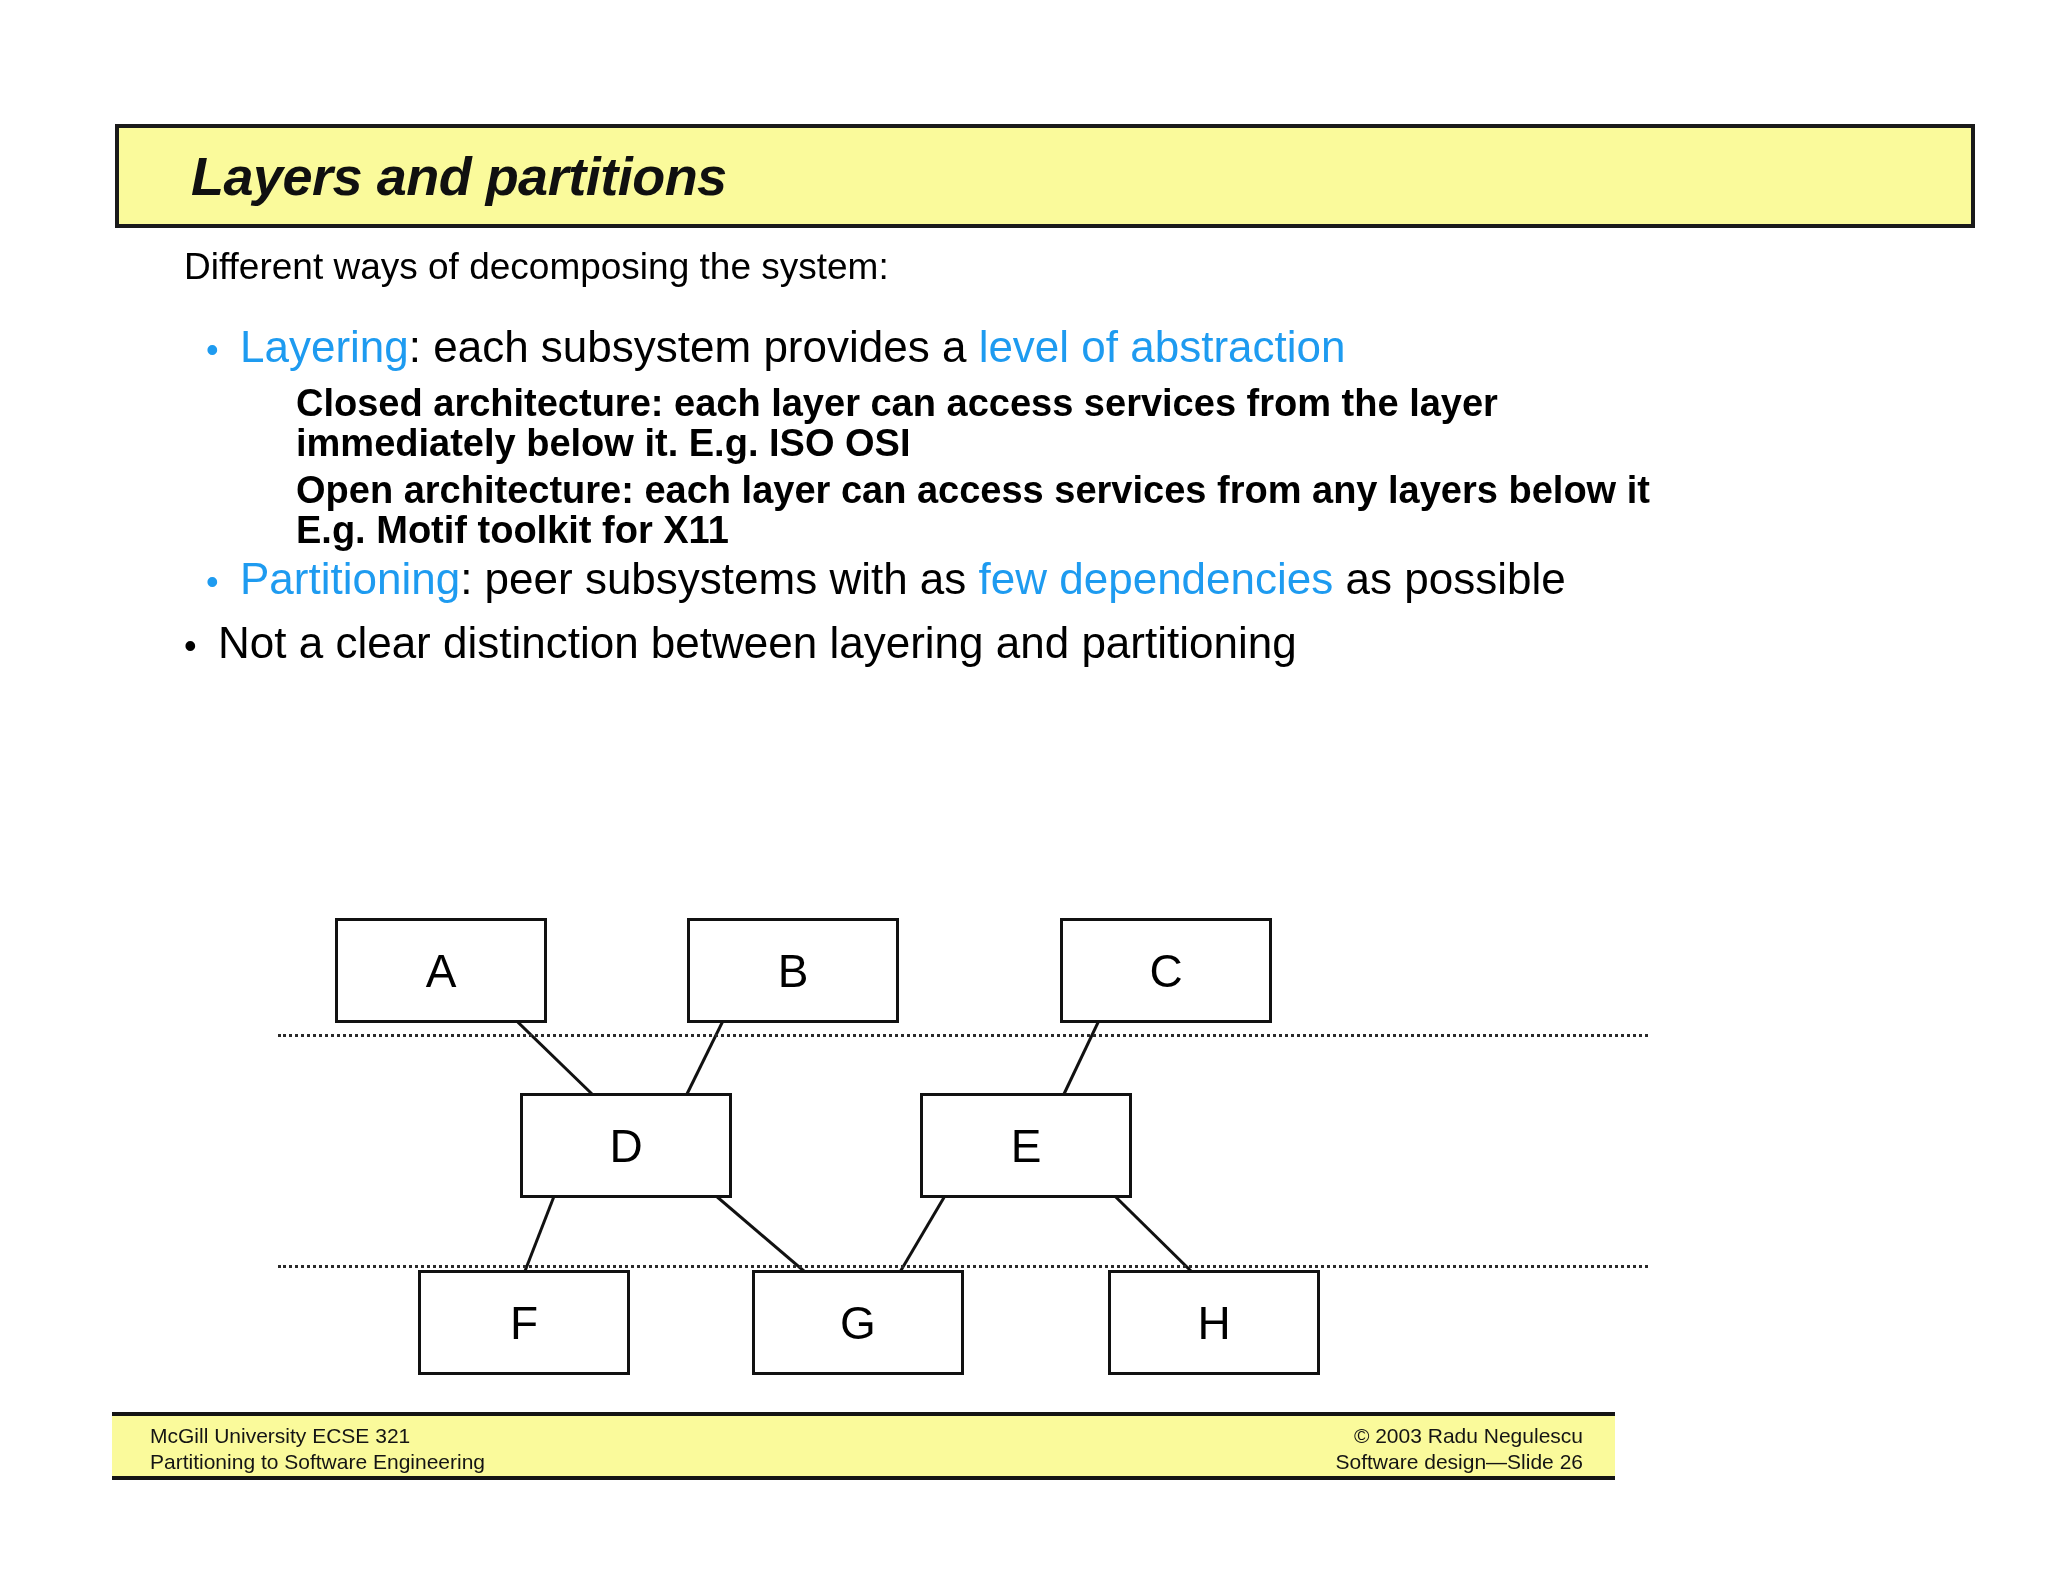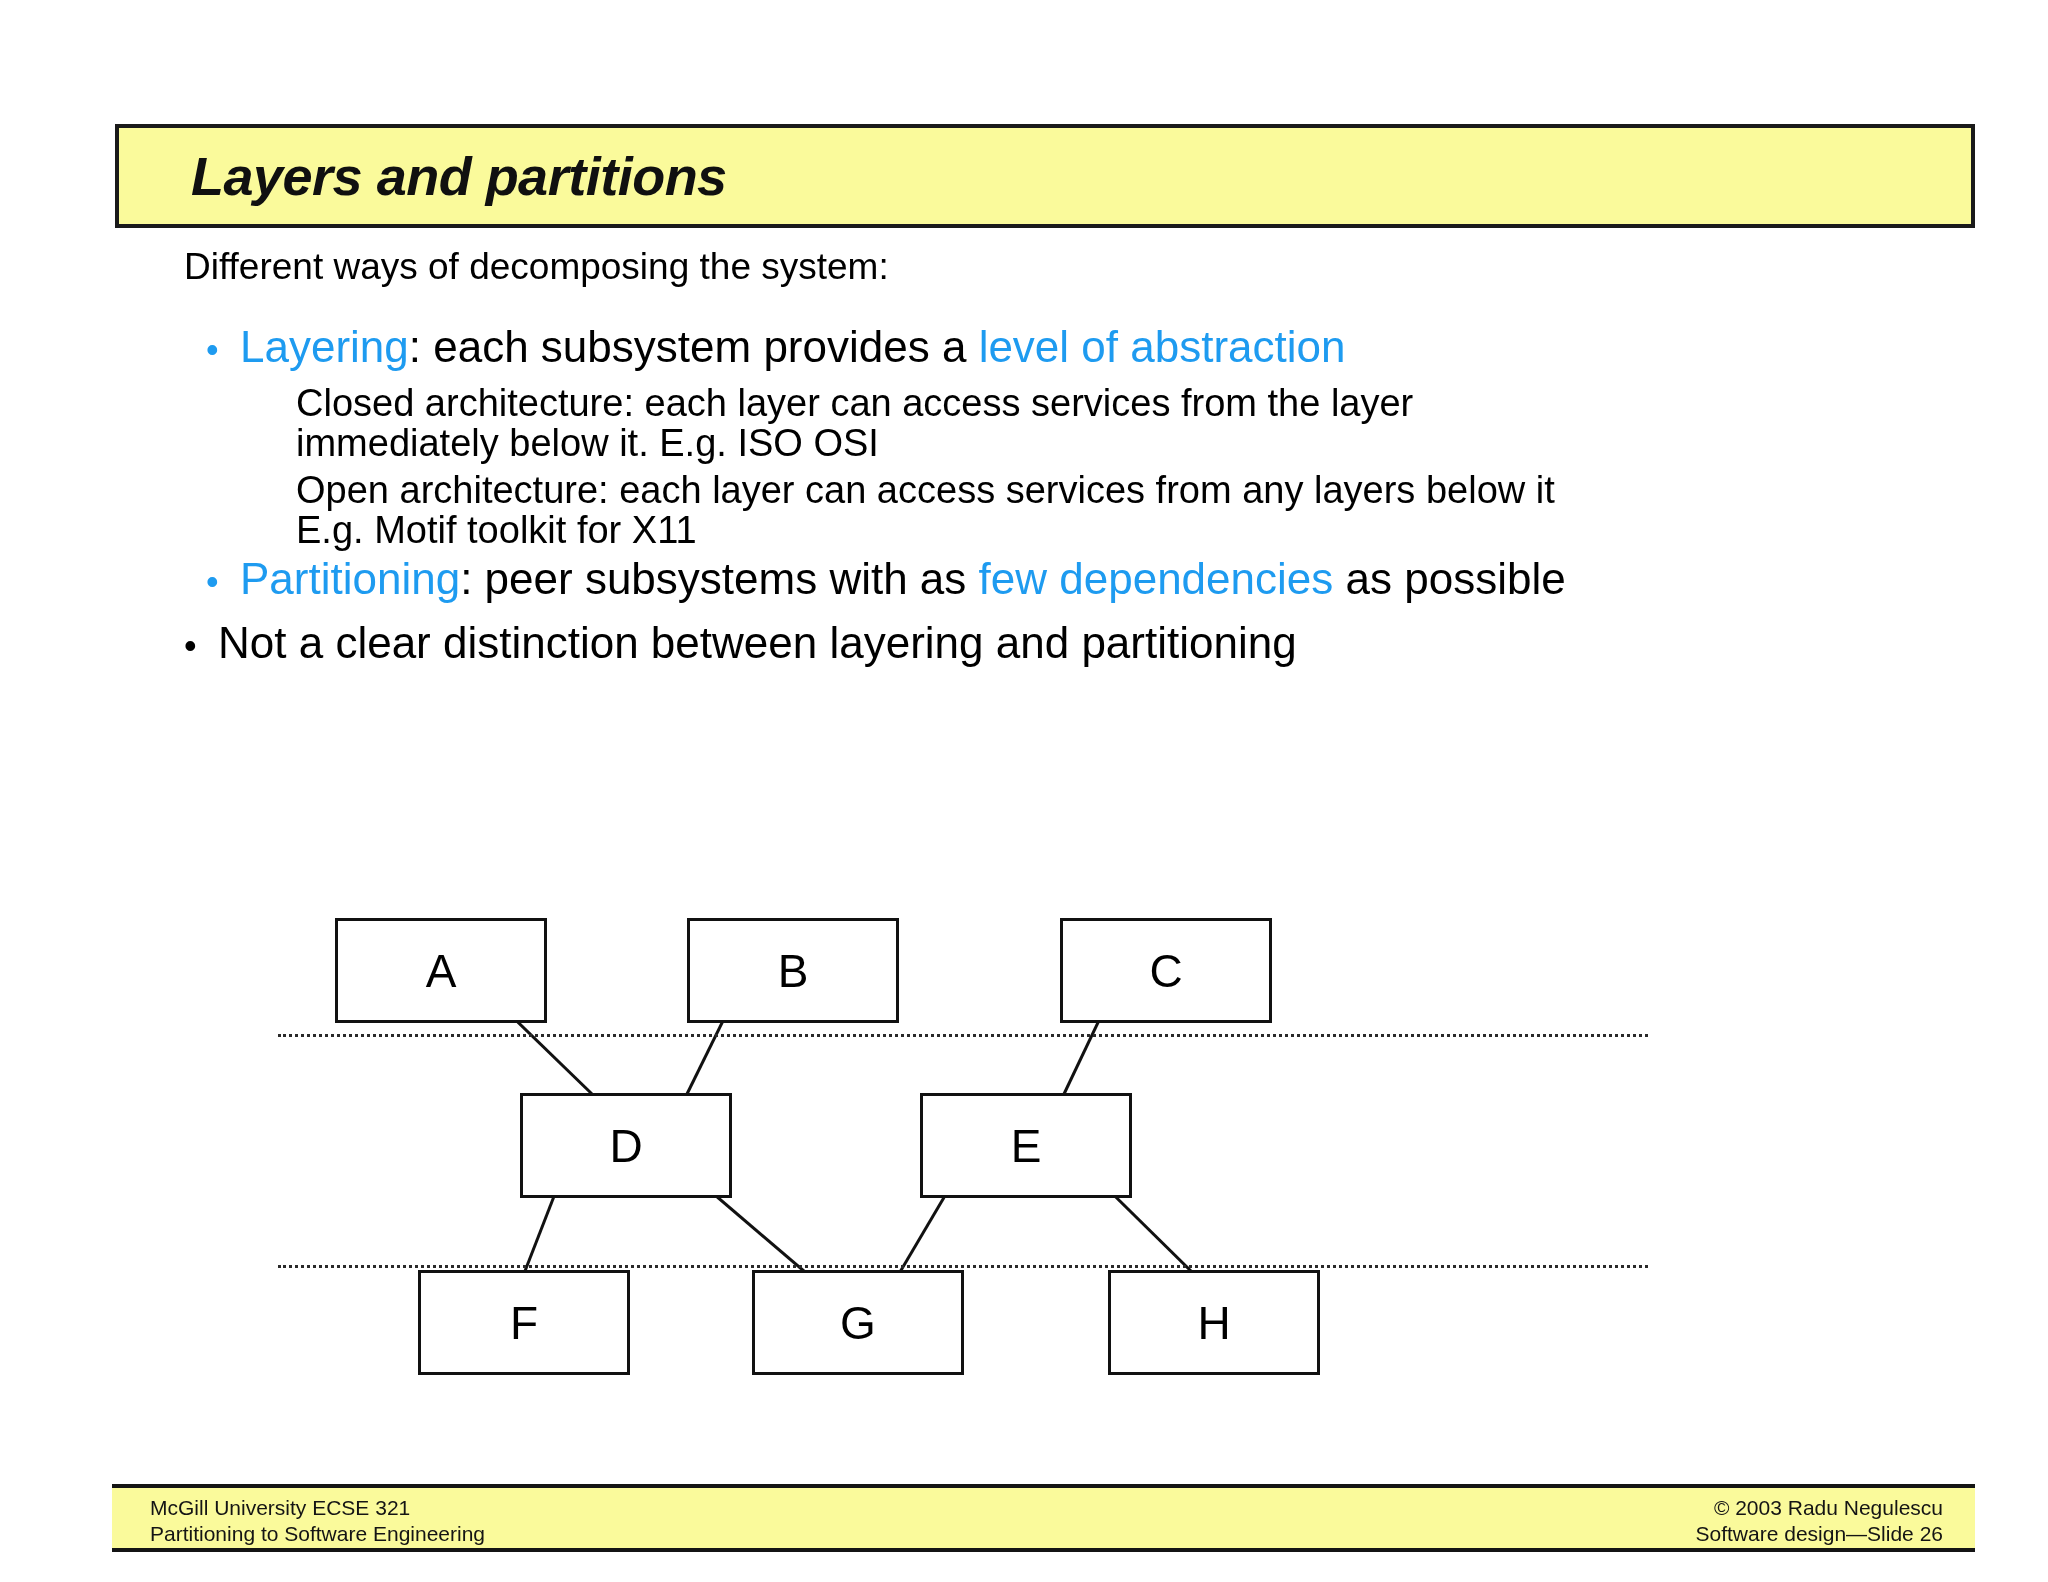--- a/index.html
+++ b/index.html
@@ -73,20 +73,21 @@
     flex: none;
   }
   .bullet-l1.accent-dot .dot { color: #1E9BF0; }
 
   .sub-line {
     position: absolute;
     left: 296px;
     font-size: 38px;
     color: #000000;
     white-space: nowrap;
+    font-weight: bold;
   }
 
   .accent { color: #1E9BF0; }
 
   
   #diagram {
     position: absolute;
     left: 0;
     top: 0;
     width: 2048px;
@@ -114,22 +115,22 @@
     left: 0;
     top: 0;
     width: 2048px;
     height: 1582px;
   }
 
   
   #footer-bar {
     position: absolute;
     left: 112px;
-    top: 1484px;
-    width: 1863px;
+    top: 1412px;
+    width: 1503px;
     height: 68px;
     background: #FAFA9B;
     border-top: 4px solid #141414;
     border-bottom: 4px solid #141414;
     box-sizing: border-box;
   }
   #footer-left {
     position: absolute;
     left: 38px;
     top: 7px;

